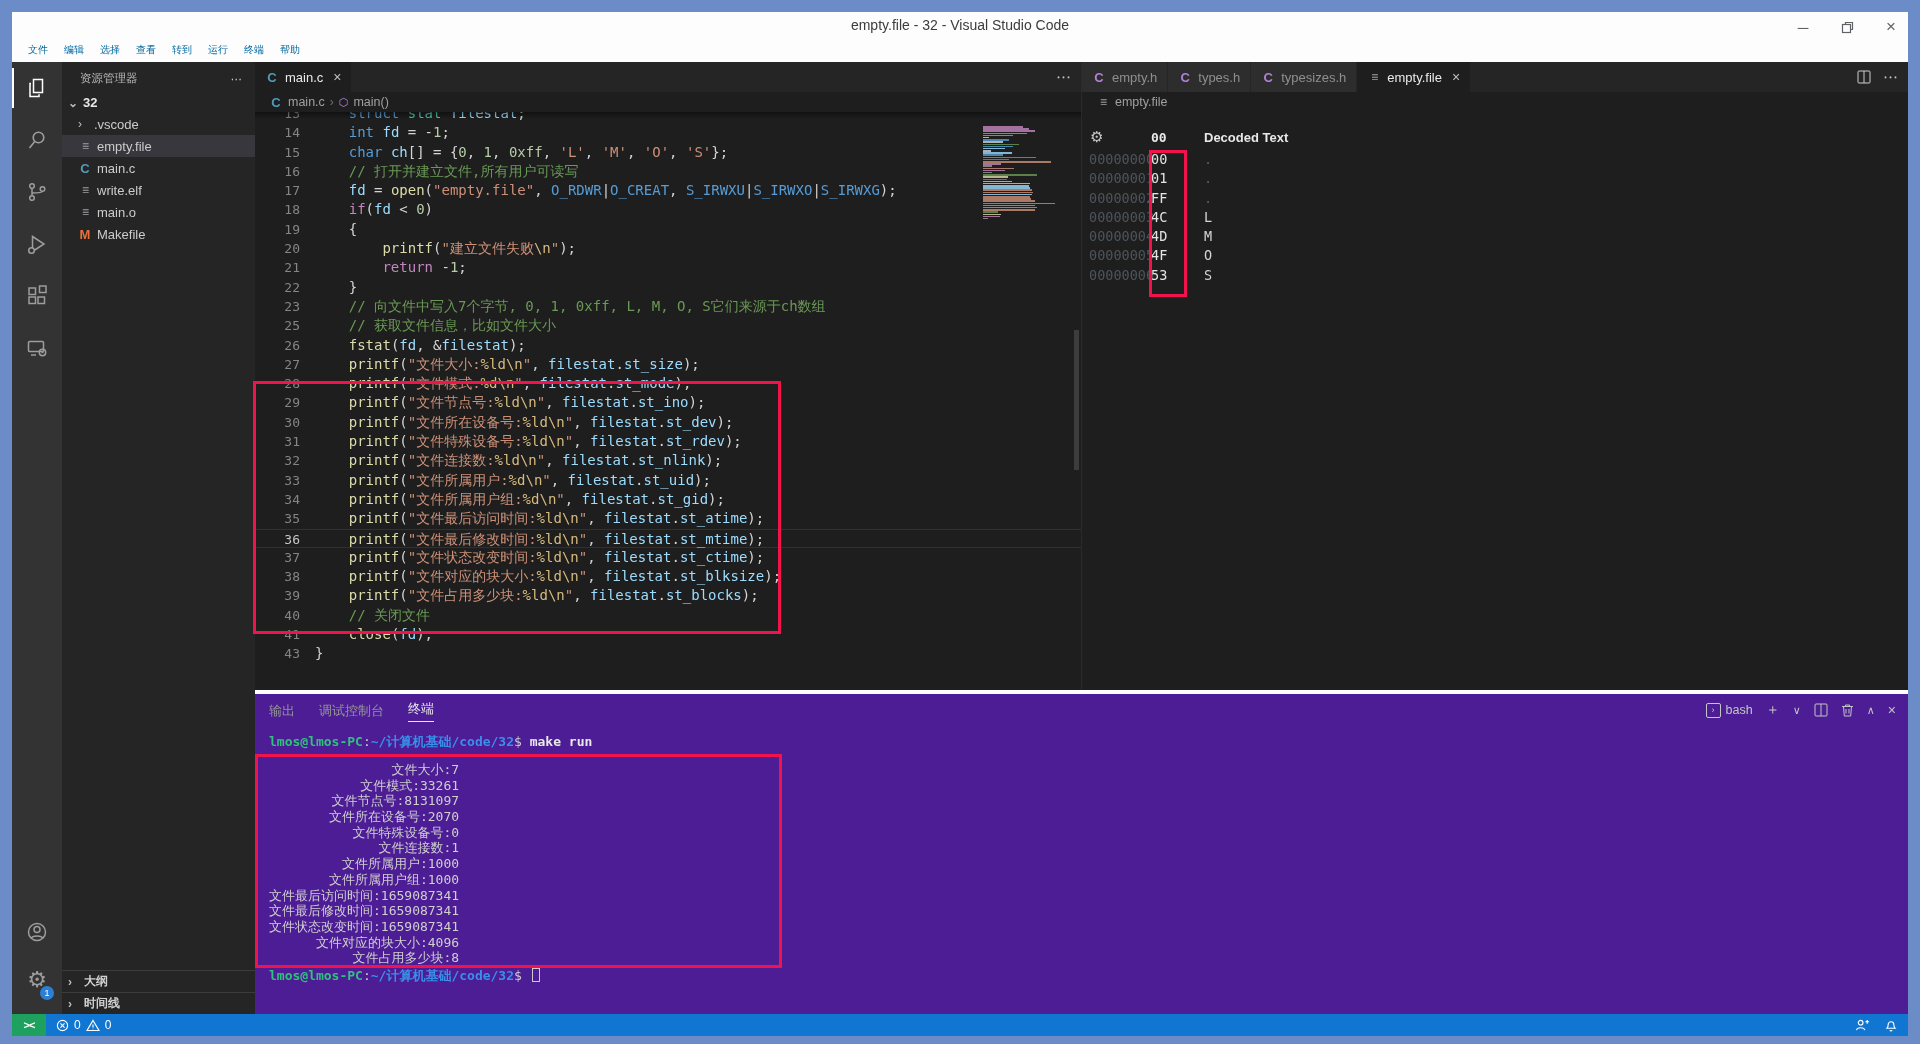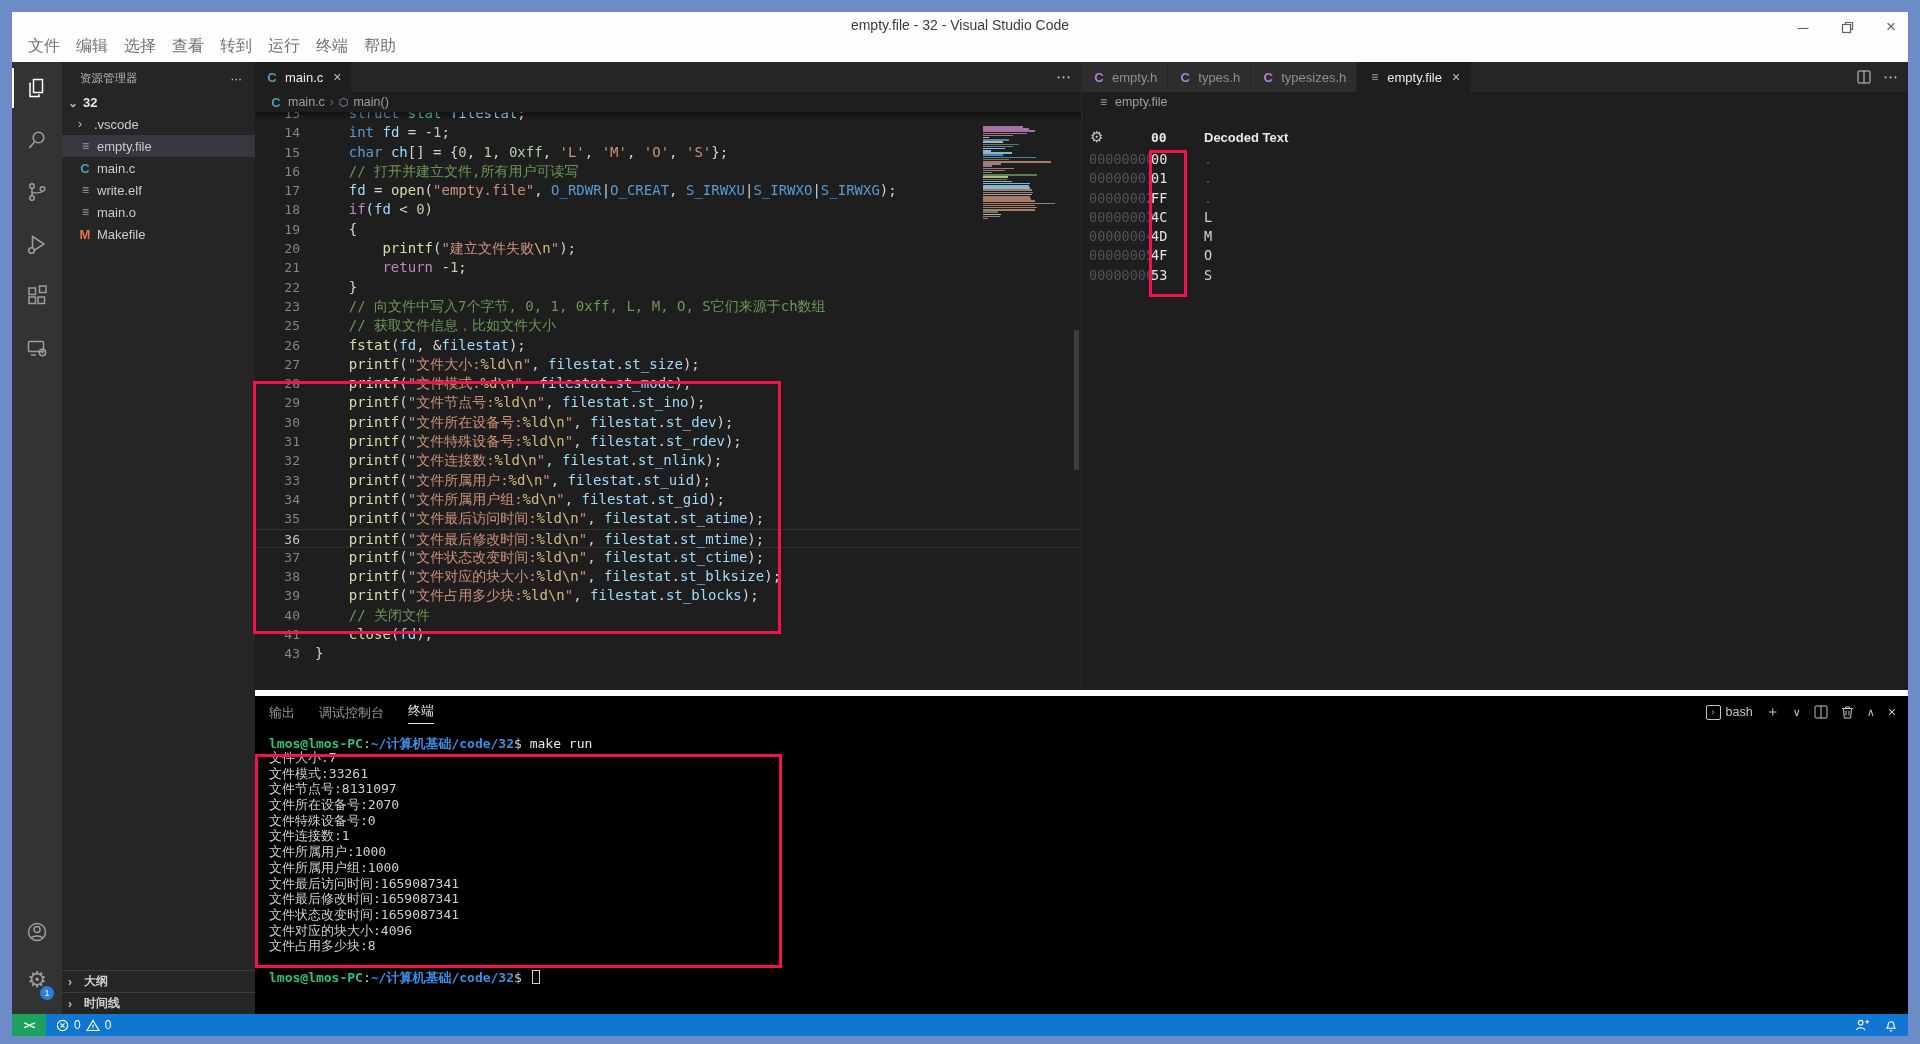--- a/index.html
+++ b/index.html
@@ -4,21 +4,21 @@
 <style>
   * { box-sizing: border-box; margin: 0; padding: 0; }
   html,body { width:1920px; height:1044px; overflow:hidden; }
   body { background:#6b8cc6; position:relative; font-family:"Liberation Sans",sans-serif; }
   .win { position:absolute; left:12px; top:12px; right:12px; bottom:8px; background:#1e1e1e; overflow:hidden;padding-left:33px; }
 
   
   .titlebar { position:absolute; top:0; left:0; right:0; height:50px; background:#fdfdfd; }
   .tb-title { position:absolute; top:5px; left:0; width:100%; text-align:center; font-size:14px; color:#3c3c3c; }
   .menubar { position:absolute; left:8px; bottom:2px; display:flex; }
-  .menu-item { padding:3px 8px; font-size:16px; color:#737373; cursor:default; }
+  .menu-item { padding:3px 8px; font-size:10px; color:#0369a1; cursor:default; }
   .controls { position:absolute; right:10px; top:8px; display:flex; align-items:center; gap:30px; color:#5f6368; }
   .ctrl-btn { width:14px; height:14px; display:flex; align-items:center; justify-content:center; font-size:15px; }
 
   
   .main { position:absolute; top:50px; left:0; right:0; bottom:22px; display:flex; }
 
   .activitybar { width:50px; background:#333333; position:relative; flex:none; }
   .ab-icon { height:52px; display:flex; align-items:center; justify-content:center; color:#9d9d9d; position:relative; }
   .ab-icon.active { color:#fff; }
   .ab-icon.active::before { content:""; position:absolute; left:0; top:6px; bottom:6px; width:2px; background:#fff; }
@@ -76,32 +76,32 @@
   .hex-col00 { position:absolute; left:69px; font-family:"DejaVu Sans Mono",monospace; }
   .hex-dect { position:absolute; left:122px; }
   .hex-rows { position:absolute; top:38px; left:0; right:0; }
   .hexrow { height:19.3px; line-height:19.3px; position:relative; }
   .h-addr { position:absolute; left:7px; color:#4d545b; }
   .h-byte { position:absolute; left:69px; color:#e4e4e4; }
   .h-dec { position:absolute; left:122px; color:#d4d4d4; }
   .h-dec.dim { color:#5a5a5a; }
 
   
-  .panel { position:absolute; left:0; right:0; top:628px; bottom:0; background:#000000; border-top:6px solid #ffffff; }
+  .panel { position:absolute; left:0; right:0; top:628px; bottom:0; background:#4c1d95; border-top:4px solid #ffffff; }
   .panel-head { height:32px; display:flex; align-items:center; padding-left:14px; gap:24px; position:relative; }
   .ptab { font-size:13px; color:#969696; cursor:pointer; padding-top:2px; }
   .ptab.active { color:#e7e7e7; border-bottom:1px solid #e7e7e7; padding-bottom:3px; }
   .panel-actions { position:absolute; right:12px; top:0; height:32px; display:flex; align-items:center; gap:13px; color:#c5c5c5; font-size:14px; }
   .shell-pick { display:flex; align-items:center; gap:5px; font-size:12.5px; }
   .shell-icon { width:15px; height:15px; border:1px solid #c5c5c5; border-radius:2px; font-size:9px; display:flex; align-items:center; justify-content:center; }
   .term { position:absolute; top:40px; left:14px; right:4px; bottom:0; font-family:"DejaVu Sans Mono",monospace; font-size:13px; color:#cfcfcf; }
   .tline { height:15.7px; line-height:15.7px; white-space:pre; }
   .t-user { color:#2ec27e; font-weight:bold; }
   .t-path { color:#3b8eea; font-weight:bold; }
-  .t-out { position:absolute; top:14px; left:0; }
+  .t-out { position:absolute; top:28px; left:0;text-align:right; }
   .prompt2 { position:absolute; top:234px; left:0; }
   .cursor-box { display:inline-block; width:8px; height:14px; border:1px solid #cccccc; vertical-align:-2px; margin-left:2px; }
 
   
   .statusbar { position:absolute; left:0; right:0; bottom:0; height:22px; background:#1176d2; display:flex; align-items:center; color:#fff; font-size:12px; }
   .remote { width:34px; height:100%; background:#1ea15f; display:flex; align-items:center; justify-content:center; font-weight:bold; font-size:11px; letter-spacing:-1px; }
   .problems { margin-left:10px; display:flex; gap:5px; align-items:center; }
   .sb-right { position:absolute; right:10px; display:flex; gap:14px; align-items:center; }
 
   
@@ -439,21 +439,21 @@
                 <path d="M7 1 v12"></path>
               </svg>
             <svg width="13" height="14" viewBox="0 0 13 14" fill="none" stroke="#c5c5c5">
                 <path d="M1 3.5 h11 M4.5 3.5 V2 h4 v1.5 M2.5 3.5 l0.8 9.5 h6.4 l0.8-9.5 M5 6 v4.5 M8 6 v4.5"></path>
               </svg>
             <span style="font-size:11px;">∧</span>
             <span>×</span>
           </div>
         </div>
         <div class="term">
-          <div class="tline" id="prompt1"><span class="t-user">lmos@lmos-PC</span><span>:</span><span class="t-path">~/计算机基础/code/32</span><span>$ </span><span style="color: rgb(232, 232, 232);">make run</span></div>
+          <div class="tline" id="prompt1"><span class="t-user">lmos@lmos-PC</span><span>:</span><span class="t-path">~/计算机基础/code/32</span><span>$ </span><span style="color: rgb(232, 232, 232); font-weight: bold;">make run</span></div>
           <div class="t-out" id="termout">
               <div class="tline">文件大小:7</div>
               <div class="tline">文件模式:33261</div>
               <div class="tline">文件节点号:8131097</div>
               <div class="tline">文件所在设备号:2070</div>
               <div class="tline">文件特殊设备号:0</div>
               <div class="tline">文件连接数:1</div>
               <div class="tline">文件所属用户:1000</div>
               <div class="tline">文件所属用户组:1000</div>
               <div class="tline">文件最后访问时间:1659087341</div>

